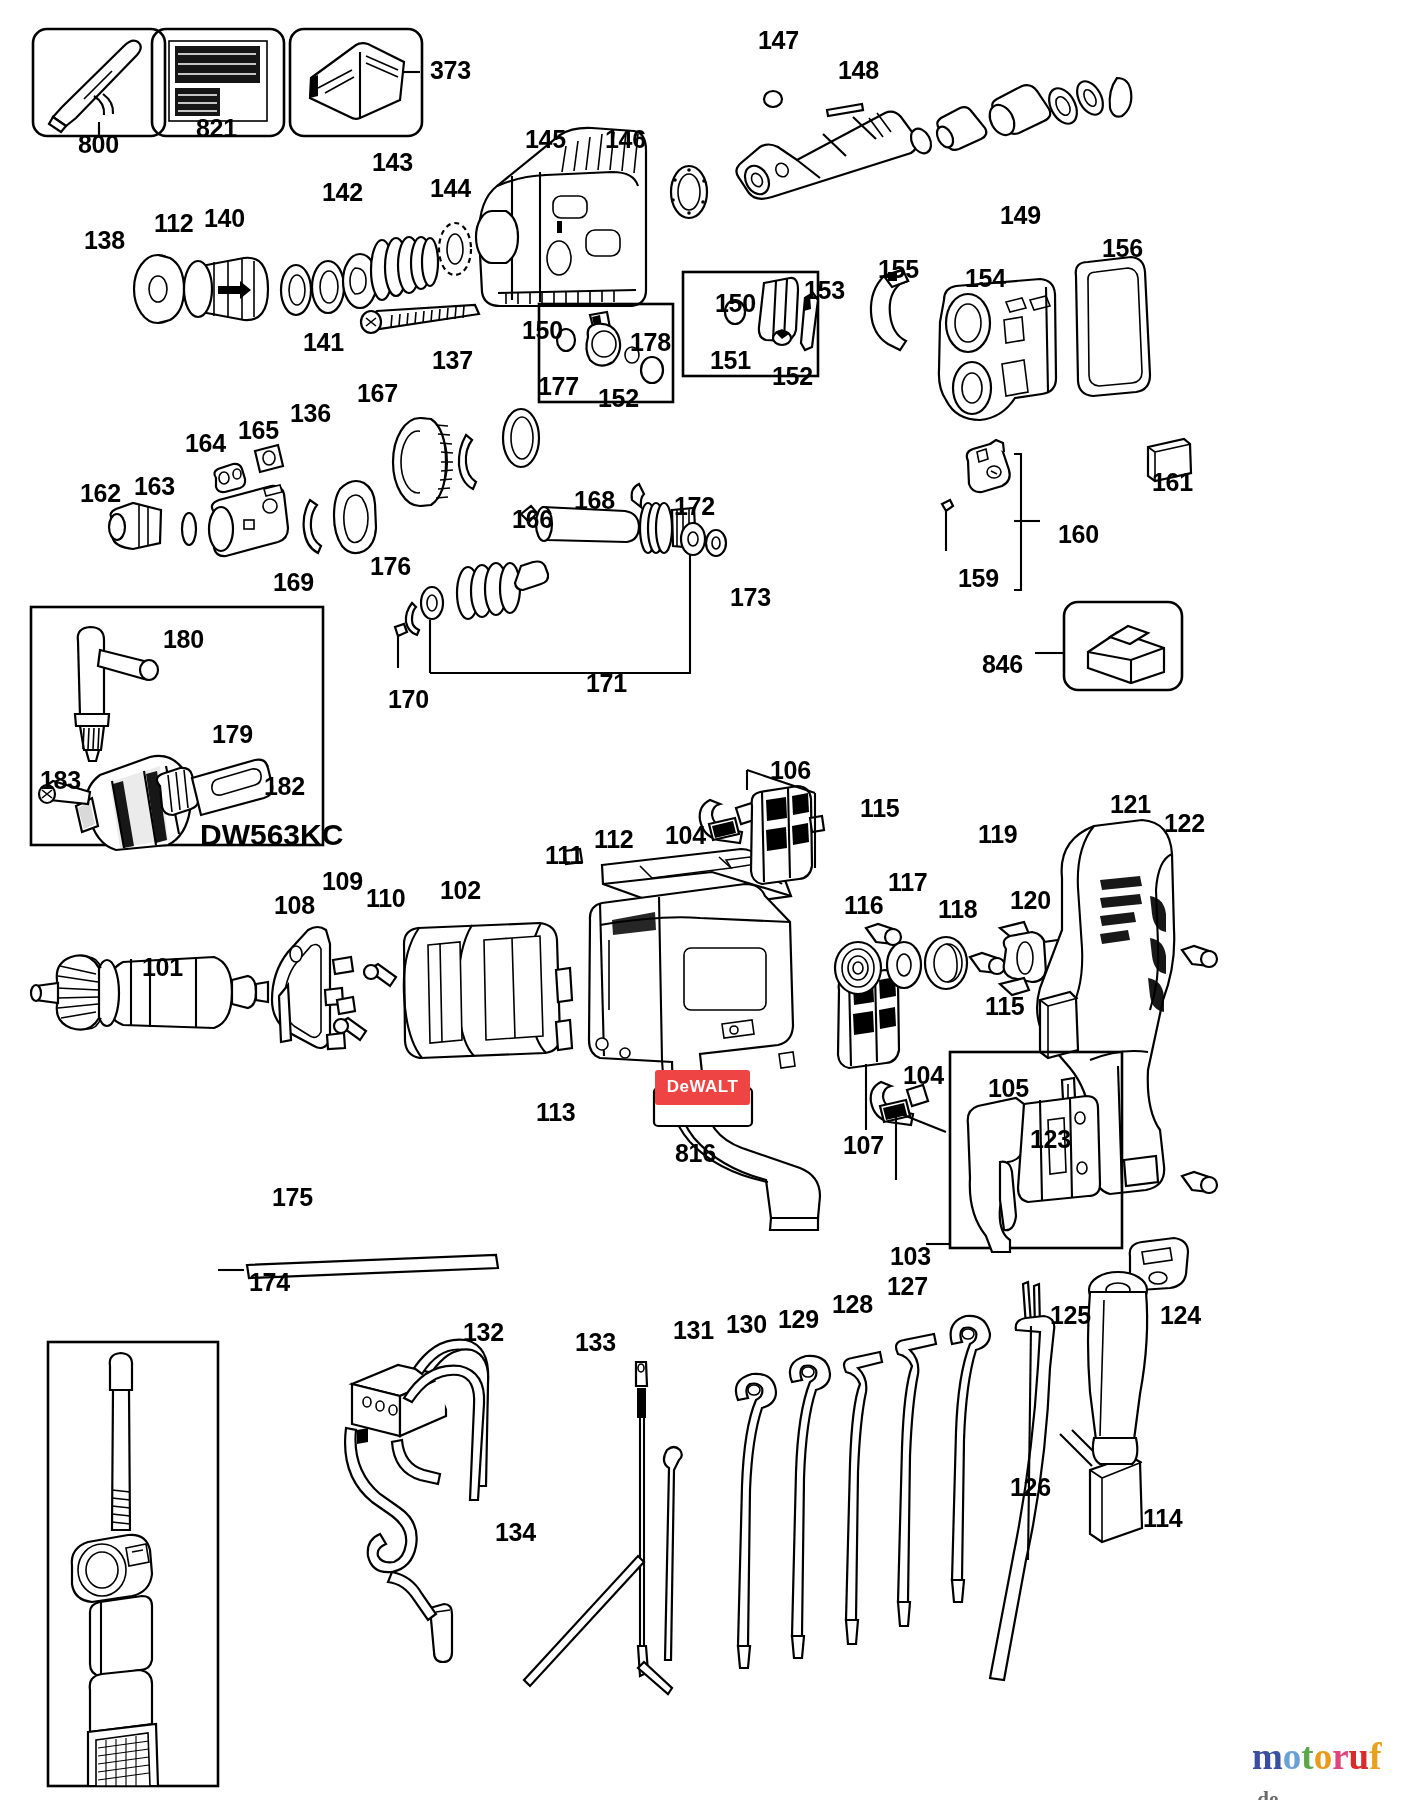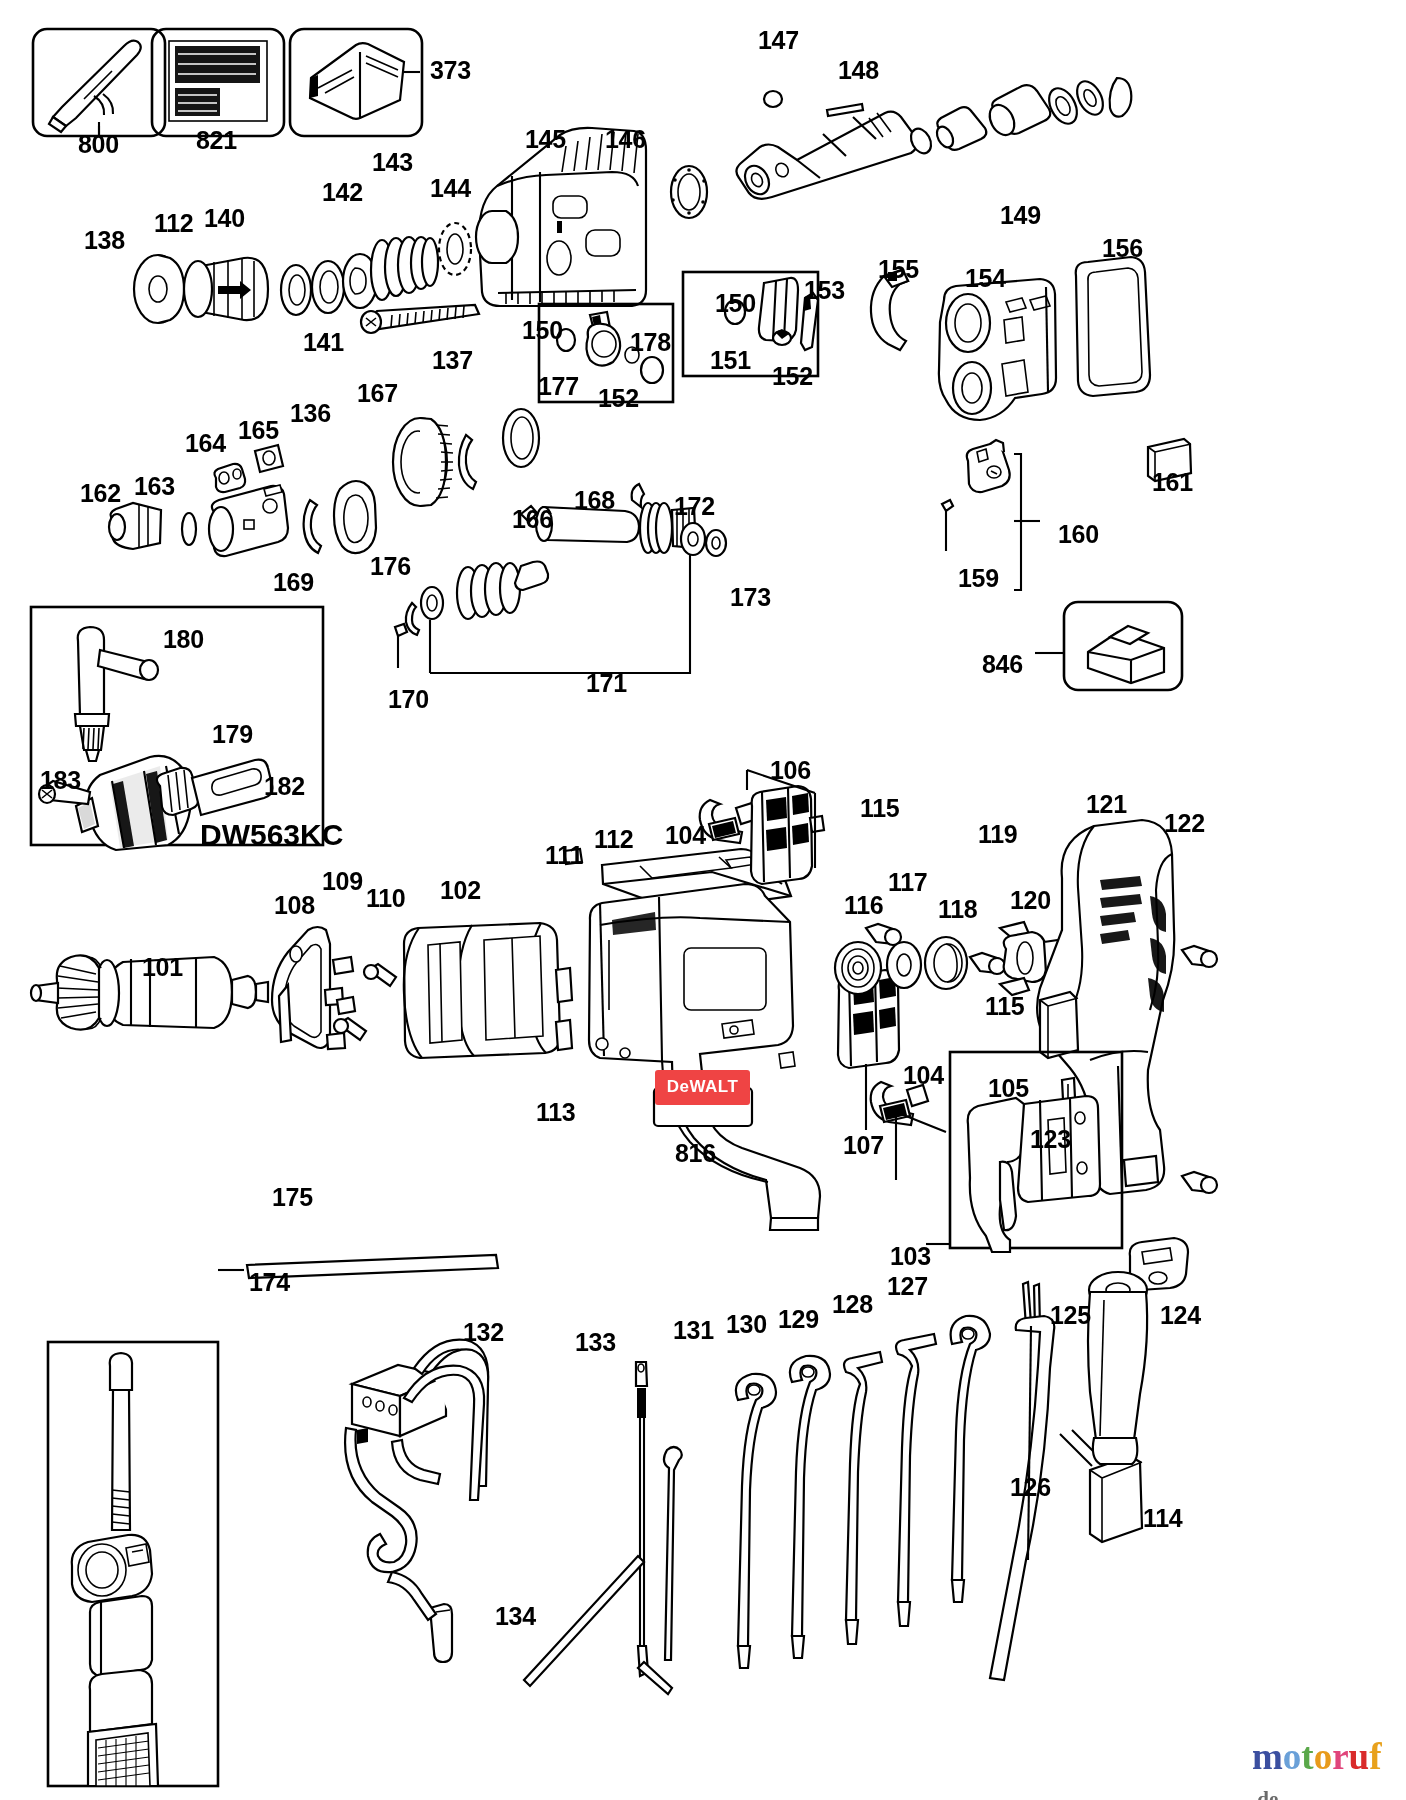--- a/index.html
+++ b/index.html
@@ -654,21 +654,21 @@
     <ellipse class="wf15" cx="1118" cy="1290" rx="12" ry="7"></ellipse>
     <path class="wf" d="M1090 1292 L1146 1292 Q1150 1340 1140 1394 L1134 1440 L1096 1440 L1090 1392 Q1086 1340 1090 1292 Z"></path>
     <path class="wf" d="M1094 1438 L1136 1438 Q1140 1458 1132 1464 L1100 1464 Q1090 1458 1094 1438 Z"></path>
     <path class="ln15" d="M1104 1300 L1100 1436"></path>
   </g>
 
 </svg>
 
 <div id="labels">
     <div class="lbl" style="left: 78px; top: 132px;">800</div>
-    <div class="lbl" style="left: 196px; top: 128px;">821</div>
+    <div class="lbl" style="left: 196px; top: 116px;">821</div>
     <div class="lbl" style="left: 430px; top: 58px;">373</div>
     <div class="lbl" style="left: 84px; top: 228px;">138</div>
     <div class="lbl" style="left: 154px; top: 211px;">112</div>
     <div class="lbl" style="left: 204px; top: 206px;">140</div>
     <div class="lbl" style="left: 303px; top: 330px;">141</div>
     <div class="lbl" style="left: 322px; top: 180px;">142</div>
     <div class="lbl" style="left: 372px; top: 150px;">143</div>
     <div class="lbl" style="left: 430px; top: 176px;">144</div>
     <div class="lbl" style="left: 432px; top: 348px;">137</div>
     <div class="lbl" style="left: 525px; top: 127px;">145</div>
@@ -718,34 +718,34 @@
     <div class="lbl" style="left: 545px; top: 843px;">111</div>
     <div class="lbl" style="left: 594px; top: 827px;">112</div>
     <div class="lbl" style="left: 665px; top: 823px;">104</div>
     <div class="lbl" style="left: 770px; top: 758px;">106</div>
     <div class="lbl" style="left: 860px; top: 796px;">115</div>
     <div class="lbl" style="left: 844px; top: 893px;">116</div>
     <div class="lbl" style="left: 888px; top: 870px;">117</div>
     <div class="lbl" style="left: 938px; top: 897px;">118</div>
     <div class="lbl" style="left: 978px; top: 822px;">119</div>
     <div class="lbl" style="left: 1010px; top: 888px;">120</div>
-    <div class="lbl" style="left: 1086px; top: 792px;">121</div>
+    <div class="lbl" style="left: 1110px; top: 792px;">121</div>
     <div class="lbl" style="left: 1164px; top: 811px;">122</div>
     <div class="lbl" style="left: 985px; top: 994px;">115</div>
     <div class="lbl" style="left: 1030px; top: 1127px;">123</div>
     <div class="lbl" style="left: 903px; top: 1063px;">104</div>
     <div class="lbl" style="left: 843px; top: 1133px;">107</div>
     <div class="lbl" style="left: 988px; top: 1076px;">105</div>
     <div class="lbl" style="left: 890px; top: 1244px;">103</div>
     <div class="lbl" style="left: 675px; top: 1141px;">816</div>
     <div class="lbl" style="left: 249px; top: 1270px;">174</div>
     <div class="lbl" style="left: 272px; top: 1185px;">175</div>
     <div class="lbl" style="left: 463px; top: 1320px;">132</div>
     <div class="lbl" style="left: 555px; top: 1330px; margin-left: 20px;">133</div>
-    <div class="lbl" style="left: 495px; top: 1604px; text-align: right;">134</div>
+    <div class="lbl" style="left: 495px; top: 1520px; text-align: right;">134</div>
     <div class="lbl" style="left: 673px; top: 1318px;">131</div>
     <div class="lbl" style="left: 726px; top: 1312px;">130</div>
     <div class="lbl" style="left: 778px; top: 1307px;">129</div>
     <div class="lbl" style="left: 832px; top: 1292px;">128</div>
     <div class="lbl" style="left: 887px; top: 1274px;">127</div>
     <div class="lbl" style="left: 1010px; top: 1475px;">126</div>
     <div class="lbl" style="left: 1050px; top: 1303px;">125</div>
     <div class="lbl" style="left: 1160px; top: 1303px;">124</div>
     <div class="lbl" style="left: 1143px; top: 1506px;">114</div>
   </div>

